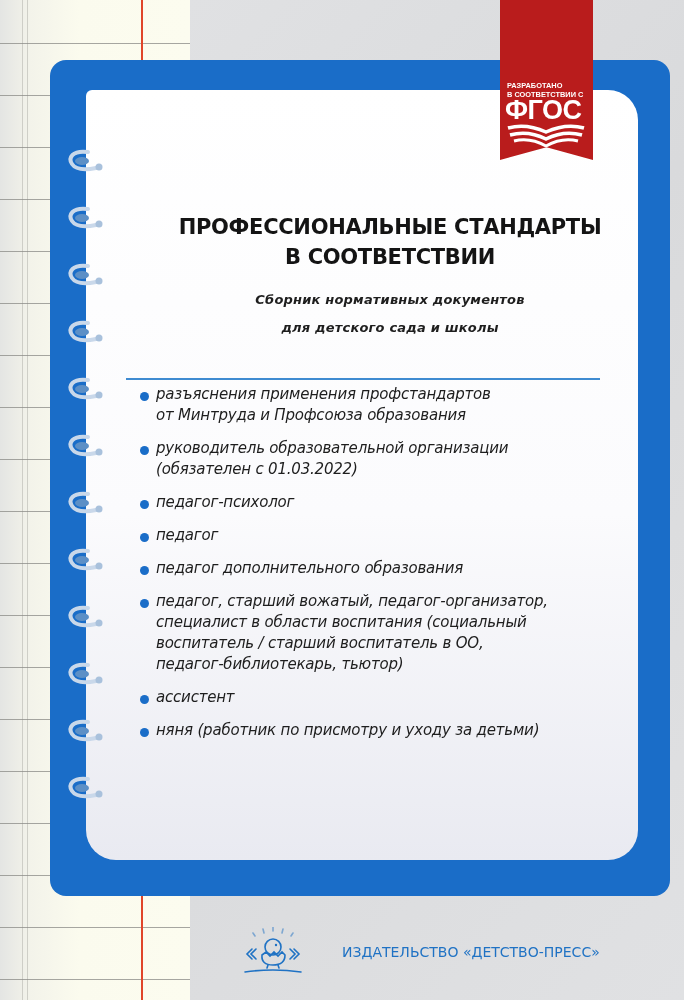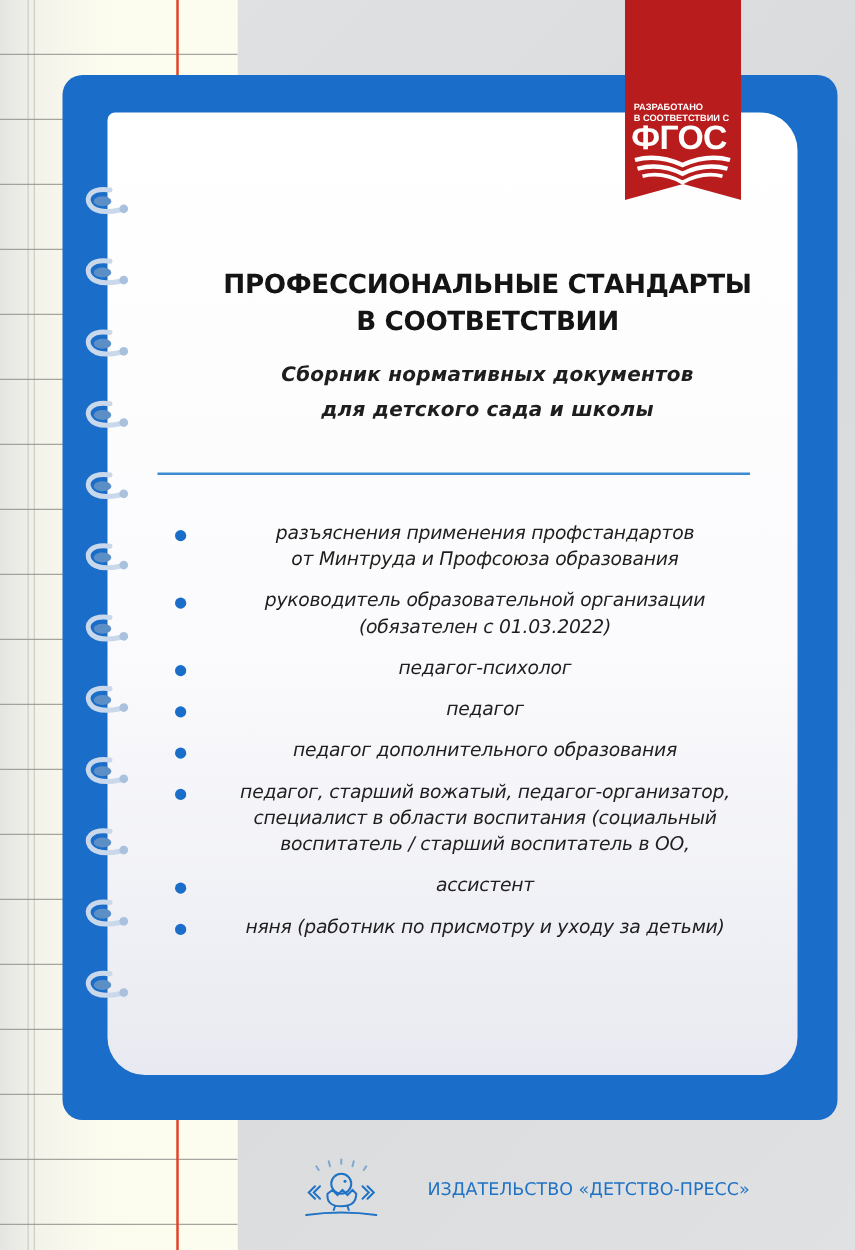--- a/index.html
+++ b/index.html
@@ -54,28 +54,28 @@
       letter-spacing: -0.5px;
     }
     .badge-book { position: absolute; left: 6px; top: 124px; width: 80px; height: 26px; }
     .title {
       position: absolute; left: 86px; width: 552px; top: 212px; text-align: center;
       font-family: "DejaVu Sans", sans-serif; font-weight: bold; font-size: 21px; line-height: 30px;
       color: #141414; letter-spacing: -0.3px; padding-left: 28px;
     }
     .subtitle {
       position: absolute; left: 120px; width: 540px; top: 286px; text-align: center;
-      font-family: "DejaVu Sans", sans-serif; font-weight: bold; font-style: italic; font-size: 16px; line-height: 28px;
+      font-family: "DejaVu Sans", sans-serif; font-weight: bold; font-style: italic; font-size: 13px; line-height: 28px;
       color: #1e1e1e; letter-spacing: 0.2px;
     }
     .divider {
       position: absolute; left: 126px; top: 378px; width: 474px; height: 2px; background: #3f8bd1;
     }
     .list {
-      position: absolute; left: 140px; top: 416px; width: 480px; margin: 0; padding: 0; list-style: none; text-align: center;
+      position: absolute; left: 140px; top: 384px; width: 480px; margin: 0; padding: 0; list-style: none;
     }
     .list li {
       position: relative; padding-left: 16px; margin-bottom: 12px;
       font-family: "DejaVu Sans", sans-serif; font-style: italic; font-size: 15px; line-height: 21px; color: #1e1e1e;
       letter-spacing: -0.2px;
     }
     .bullet {
       position: absolute; left: 0; top: 8px; width: 9px; height: 9px; border-radius: 50%; background: #1a6dc8;
     }
     .line { display: block; white-space: nowrap; }
@@ -226,20 +226,21 @@
   </li>
   <li>
     <span class="bullet"></span>
     <span class="line">педагог дополнительного образования</span>
   </li>
   <li>
     <span class="bullet"></span>
     <span class="line">педагог, старший вожатый, педагог-организатор,</span>
     <span class="line">специалист в области воспитания (социальный</span>
     <span class="line">воспитатель / старший воспитатель в ОО,</span>
+    <span class="line">педагог-библиотекарь, тьютор)</span>
   </li>
   <li>
     <span class="bullet"></span>
     <span class="line">ассистент</span>
   </li>
   <li>
     <span class="bullet"></span>
     <span class="line">няня (работник по присмотру и уходу за детьми)</span>
   </li>
 </ul>

